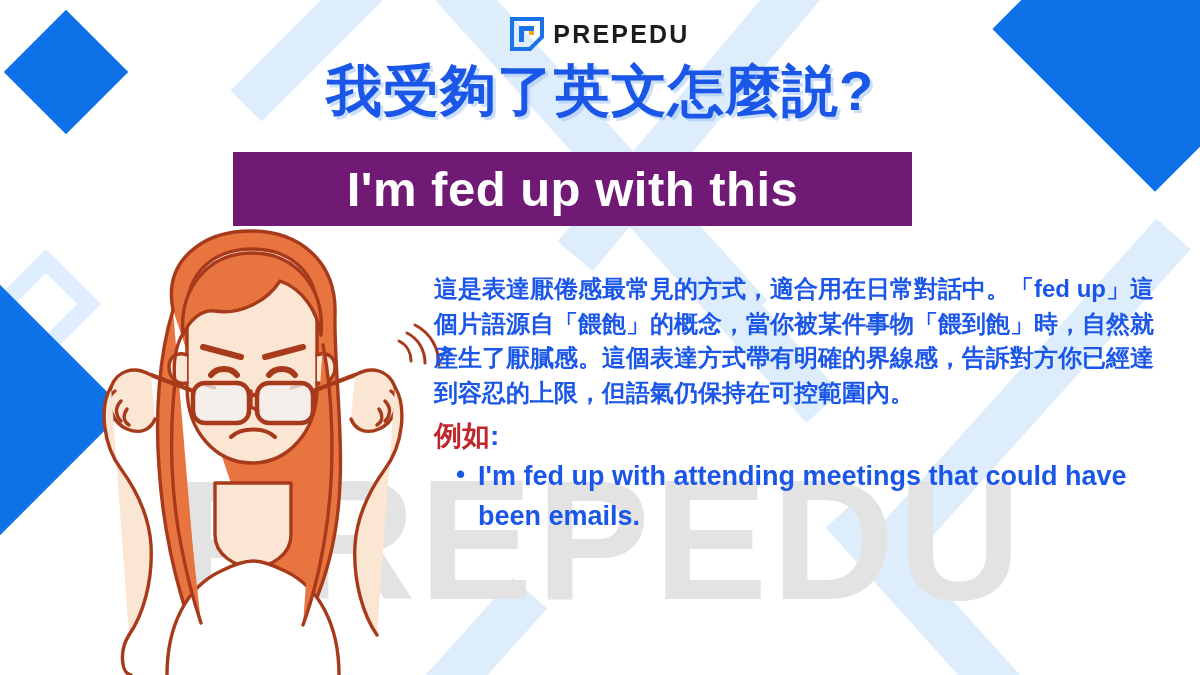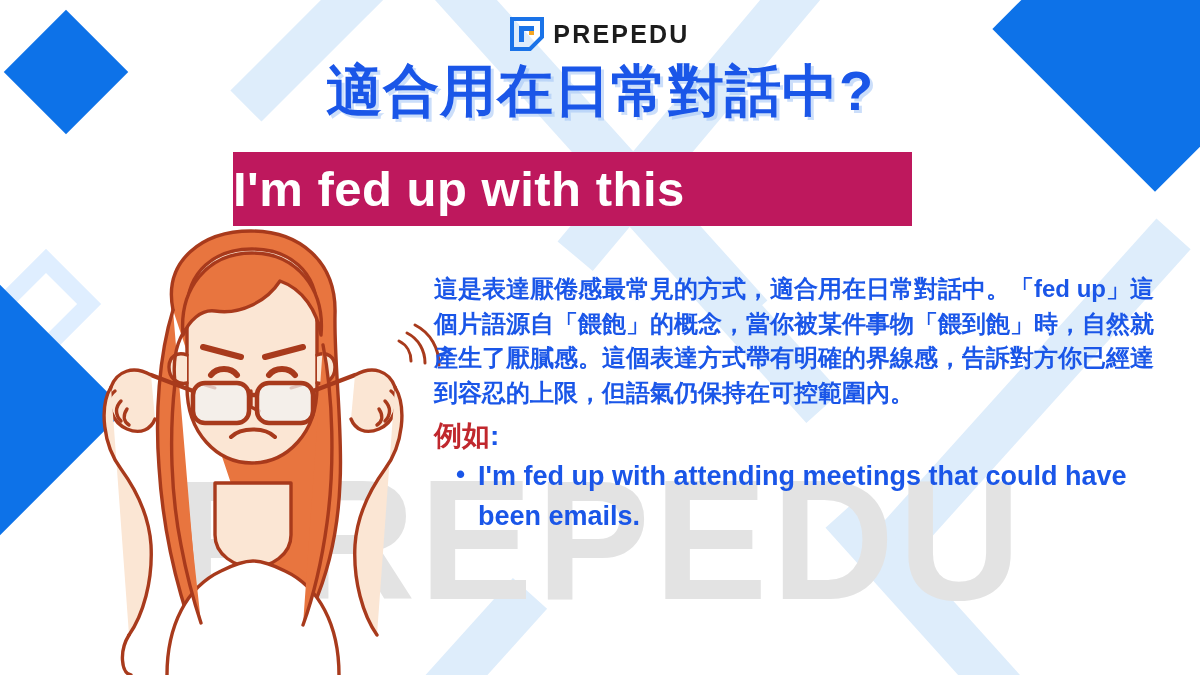--- a/index.html
+++ b/index.html
@@ -145,24 +145,24 @@
     white-space: nowrap;
   }
 
   
   .banner {
     position: absolute;
     left: 233px;
     top: 152px;
     width: 679px;
     height: 74px;
-    background: #be185d;
+    background: #701a75;
     display: flex;
     align-items: center;
-    justify-content: flex-start;
+    justify-content: center;
   }
   .banner-text {
     color: #ffffff;
     font-size: 49px;
     font-weight: bold;
     letter-spacing: 0.5px;
     line-height: 1;
   }
 
   
@@ -242,21 +242,21 @@
   <div class="logo-row">
     <svg class="logo-mark" viewBox="0 0 34 34">
       <path d="M2 2 H32 V20 L20 32 H2 Z" fill="none" stroke="#1a73e8" stroke-width="4"></path>
       <rect x="9" y="9" width="5" height="16" fill="#1a73e8"></rect>
       <rect x="14" y="9" width="10" height="5" fill="#1a73e8"></rect>
       <rect x="19" y="14" width="5" height="4" fill="#f5a623"></rect>
     </svg>
     <div class="logo-word">PREPEDU</div>
   </div>
 
-  <div class="title">適合用在日常對話中?</div>
+  <div class="title">我受夠了英文怎麼説?</div>
 
   <div class="banner">
     <span class="banner-text">I'm fed up with this</span>
   </div>
 
   <div class="illustration">
     <svg viewBox="0 0 390 460" width="390" height="460">
       <g fill="none" stroke="#a83a1c" stroke-width="3.4" stroke-linecap="round" stroke-linejoin="round">
 
         <path d="M118 95 C108 45 148 16 196 16 C244 16 282 46 280 100

